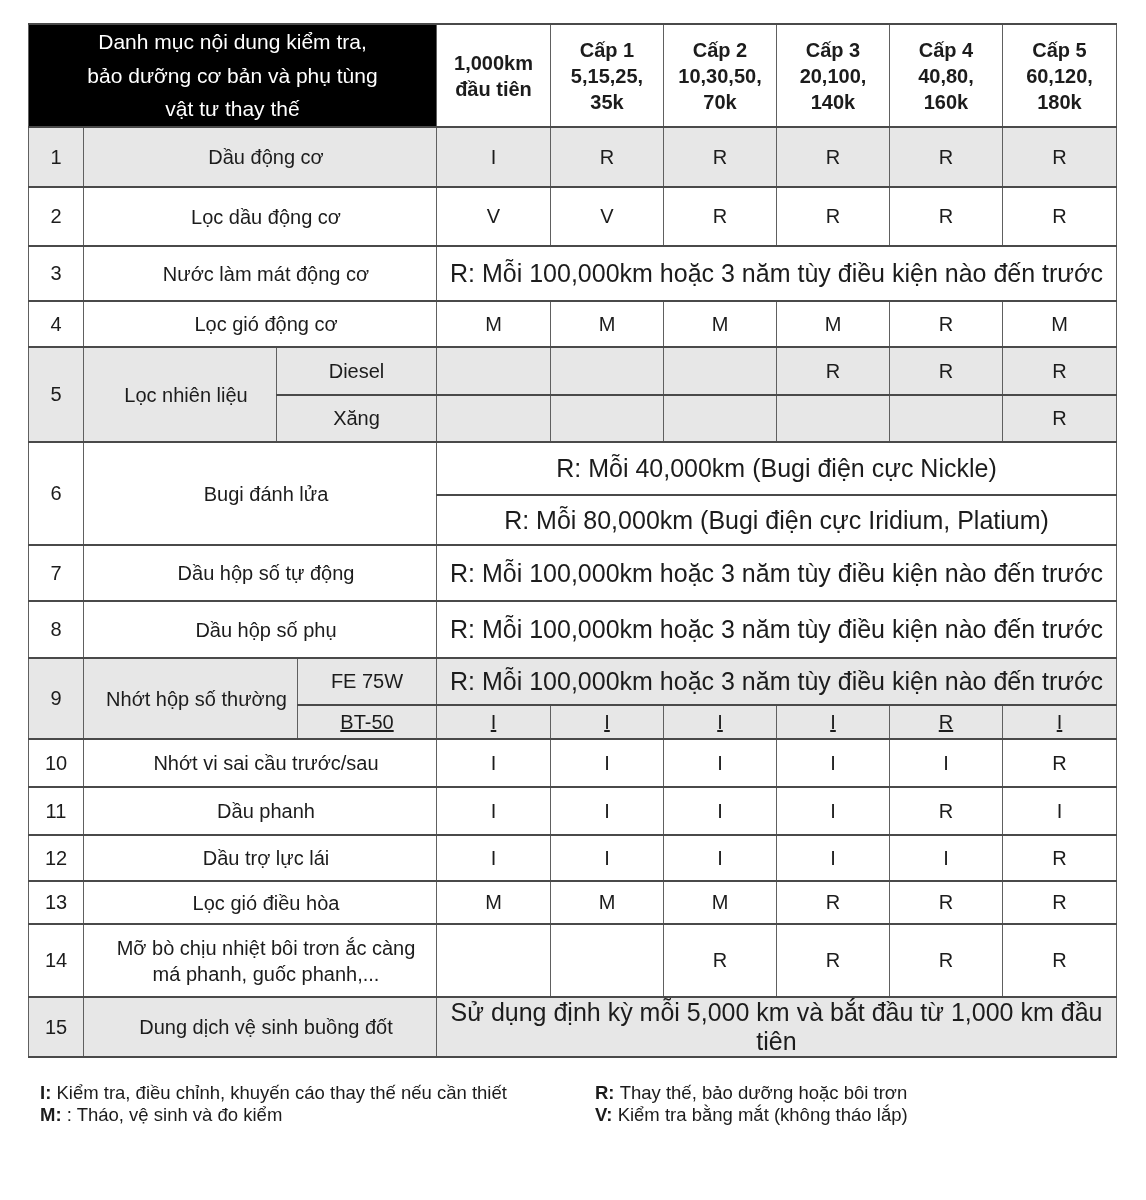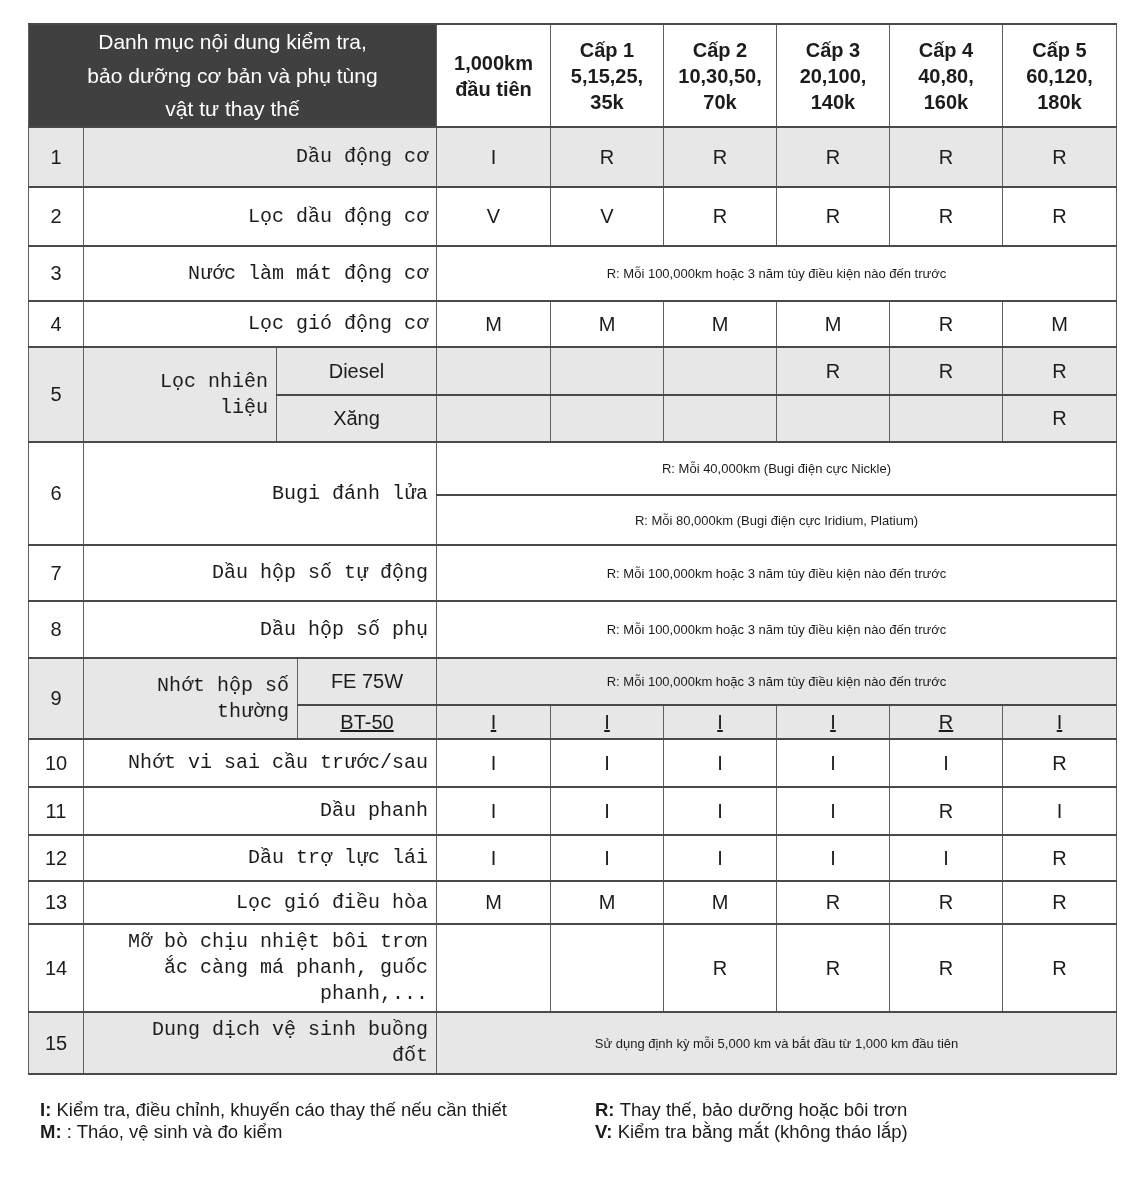--- a/index.html
+++ b/index.html
@@ -20,42 +20,42 @@
     border-left: 1px solid #606060;
     border-right: 1px solid #606060;
     border-top: 2px solid #4a4a4a;
     border-bottom: 2px solid #4a4a4a;
     vertical-align: middle;
     overflow: hidden;
   }
   thead td { border-top-width: 1px; }
 
   .black-head {
-    background: #404040;
+    background: #000000;
     color: #ffffff;
     text-align: center;
     font-size: 21px;
     line-height: 1.6;
     border-color: #0a0a0a;
     border-right: 1px solid #606060;
     border-bottom-color: #4a4a4a;
   }
   .col-head {
     text-align: center;
     font-weight: bold;
     font-size: 20px;
     line-height: 1.3;
     background: #ffffff;
     padding: 4px 0;
   }
   .num-cell  { text-align: center; font-size: 20px; }
-  .item-cell { text-align: right; padding: 4px 8px 4px 20px; font-size: 20px; line-height: 1.3; font-family: Liberation Mono, monospace; }
+  .item-cell { text-align: center; padding: 4px 8px 4px 20px; font-size: 20px; line-height: 1.3; }
   .sub-cell  { text-align: center; font-size: 20px; }
   .val-cell  { text-align: center; font-size: 20px; }
-  .span-cell { text-align: center; font-size: 13px; }
+  .span-cell { text-align: center; font-size: 25px; }
   tr.shade td { background: #e7e7e7; }
 
   .legend {
     display: flex;
     margin: 24px 0 0 12px;
     font-size: 18.5px;
   }
   .legend-col { display: flex; flex-direction: column; }
   .legend-col.left  { width: 555px; }
   .legend-key { font-weight: bold; }

